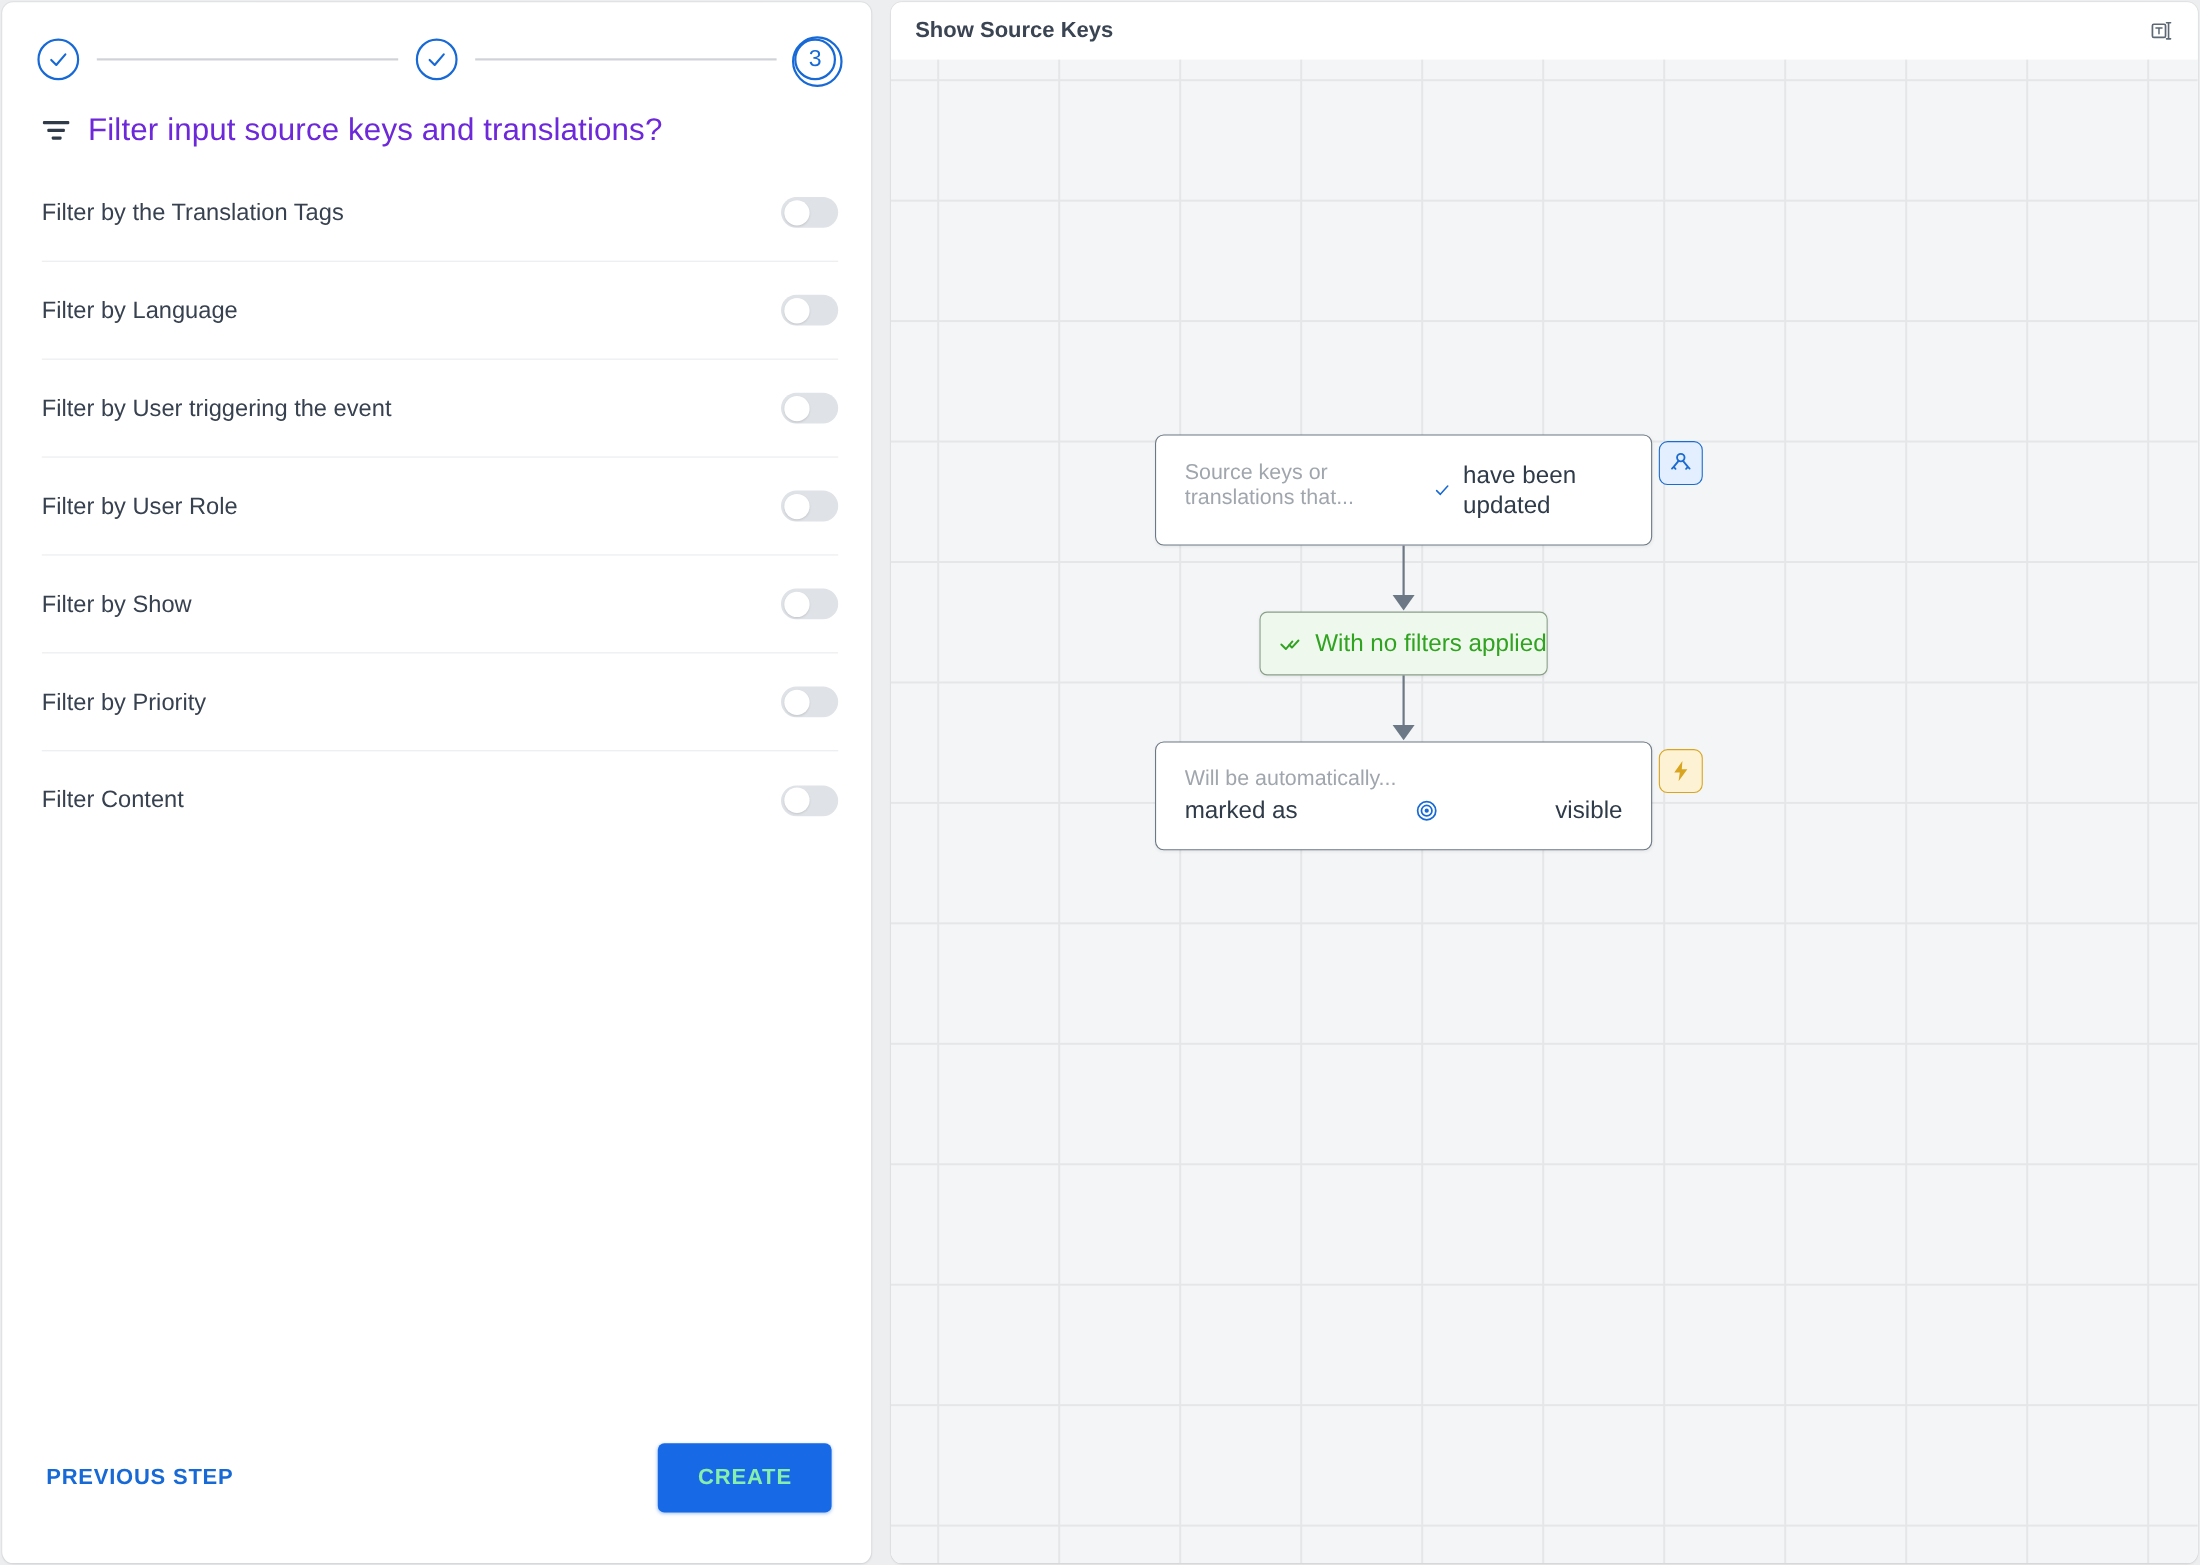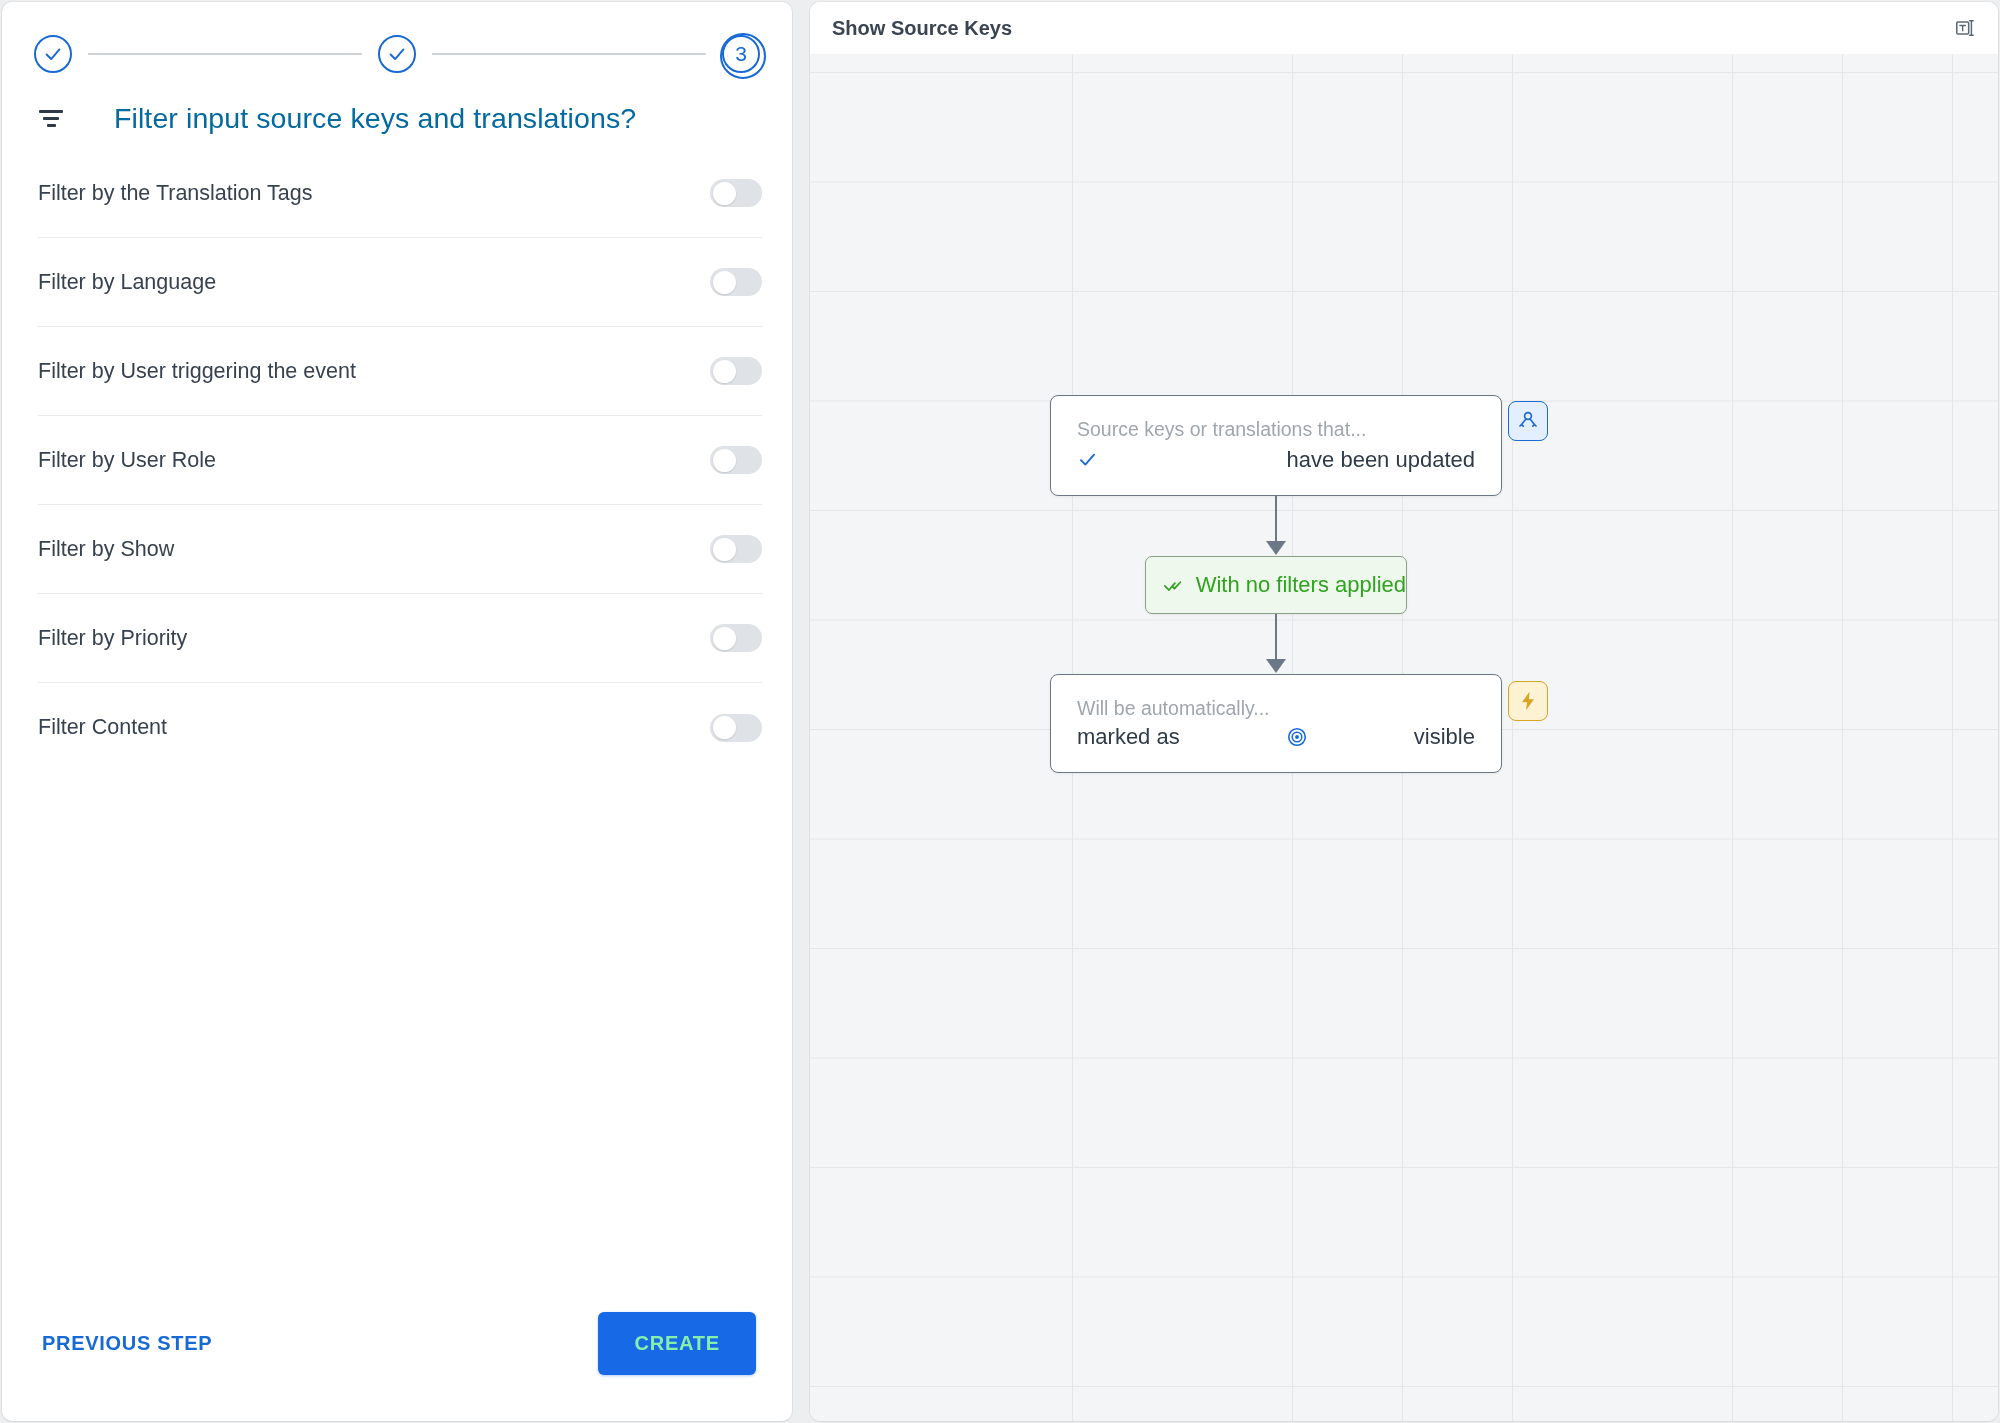--- a/index.html
+++ b/index.html
@@ -102,24 +102,23 @@
     display: block;
     height: 3px;
     border-radius: 1px;
     background: #2f3b49;
   }
   .funnel-icon i:nth-child(1) { width: 24px; }
   .funnel-icon i:nth-child(2) { width: 16px; }
   .funnel-icon i:nth-child(3) { width: 9px; }
   .panel-title {
     font-size: 28.5px;
-    color: #0369a1;
+    color: #6d28d9;
     font-weight: 400;
     letter-spacing: 0.1px;
-    margin-left: 34px;
   }
 
   
   .filters {
     padding: 0 30px 0 36px;
     flex: 0 0 auto;
   }
   .filter-row {
     display: flex;
     align-items: center;
@@ -257,21 +256,21 @@
     justify-content: space-between;
   }
 
   #node-trigger {
     left: 240px;
     top: 341px;
     width: 452px;
     height: 101px;
     padding: 22px 26px;
     display: flex;
-    flex-direction: column;
+    flex-direction: row;
     justify-content: space-between;
   }
   #node-action {
     left: 240px;
     top: 620px;
     width: 452px;
     height: 99px;
     padding: 22px 26px;
     display: flex;
     flex-direction: column;

